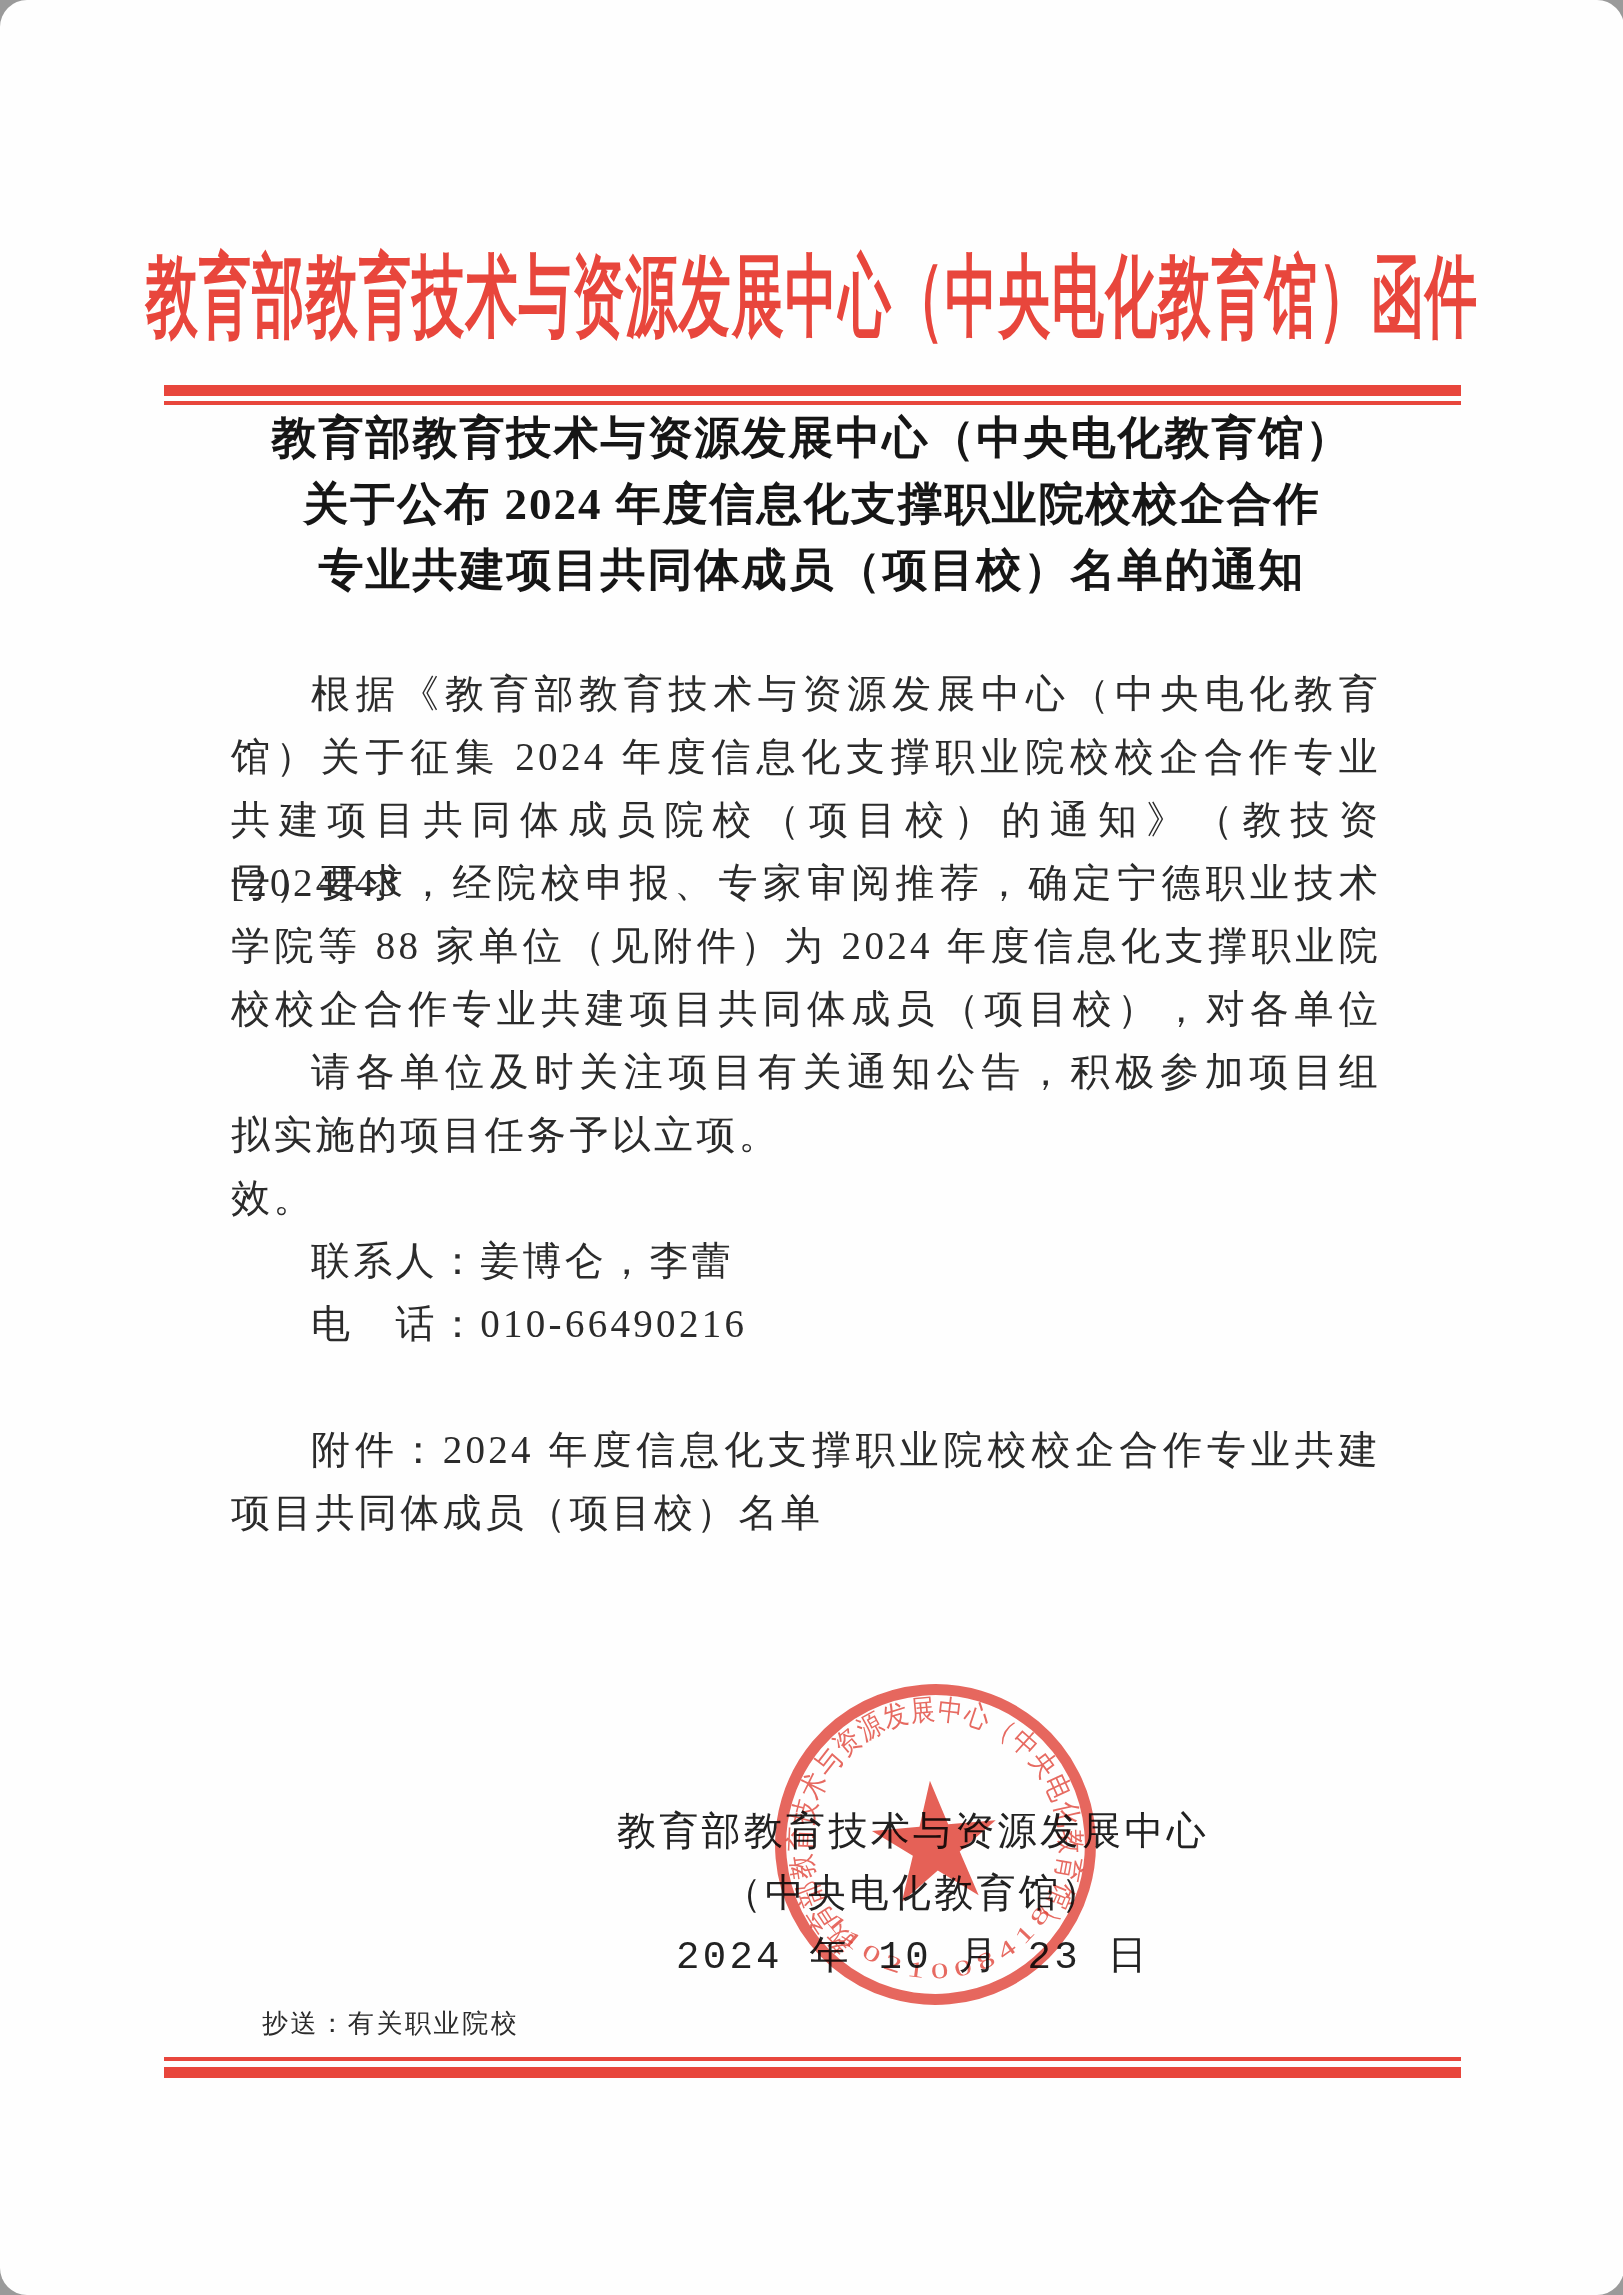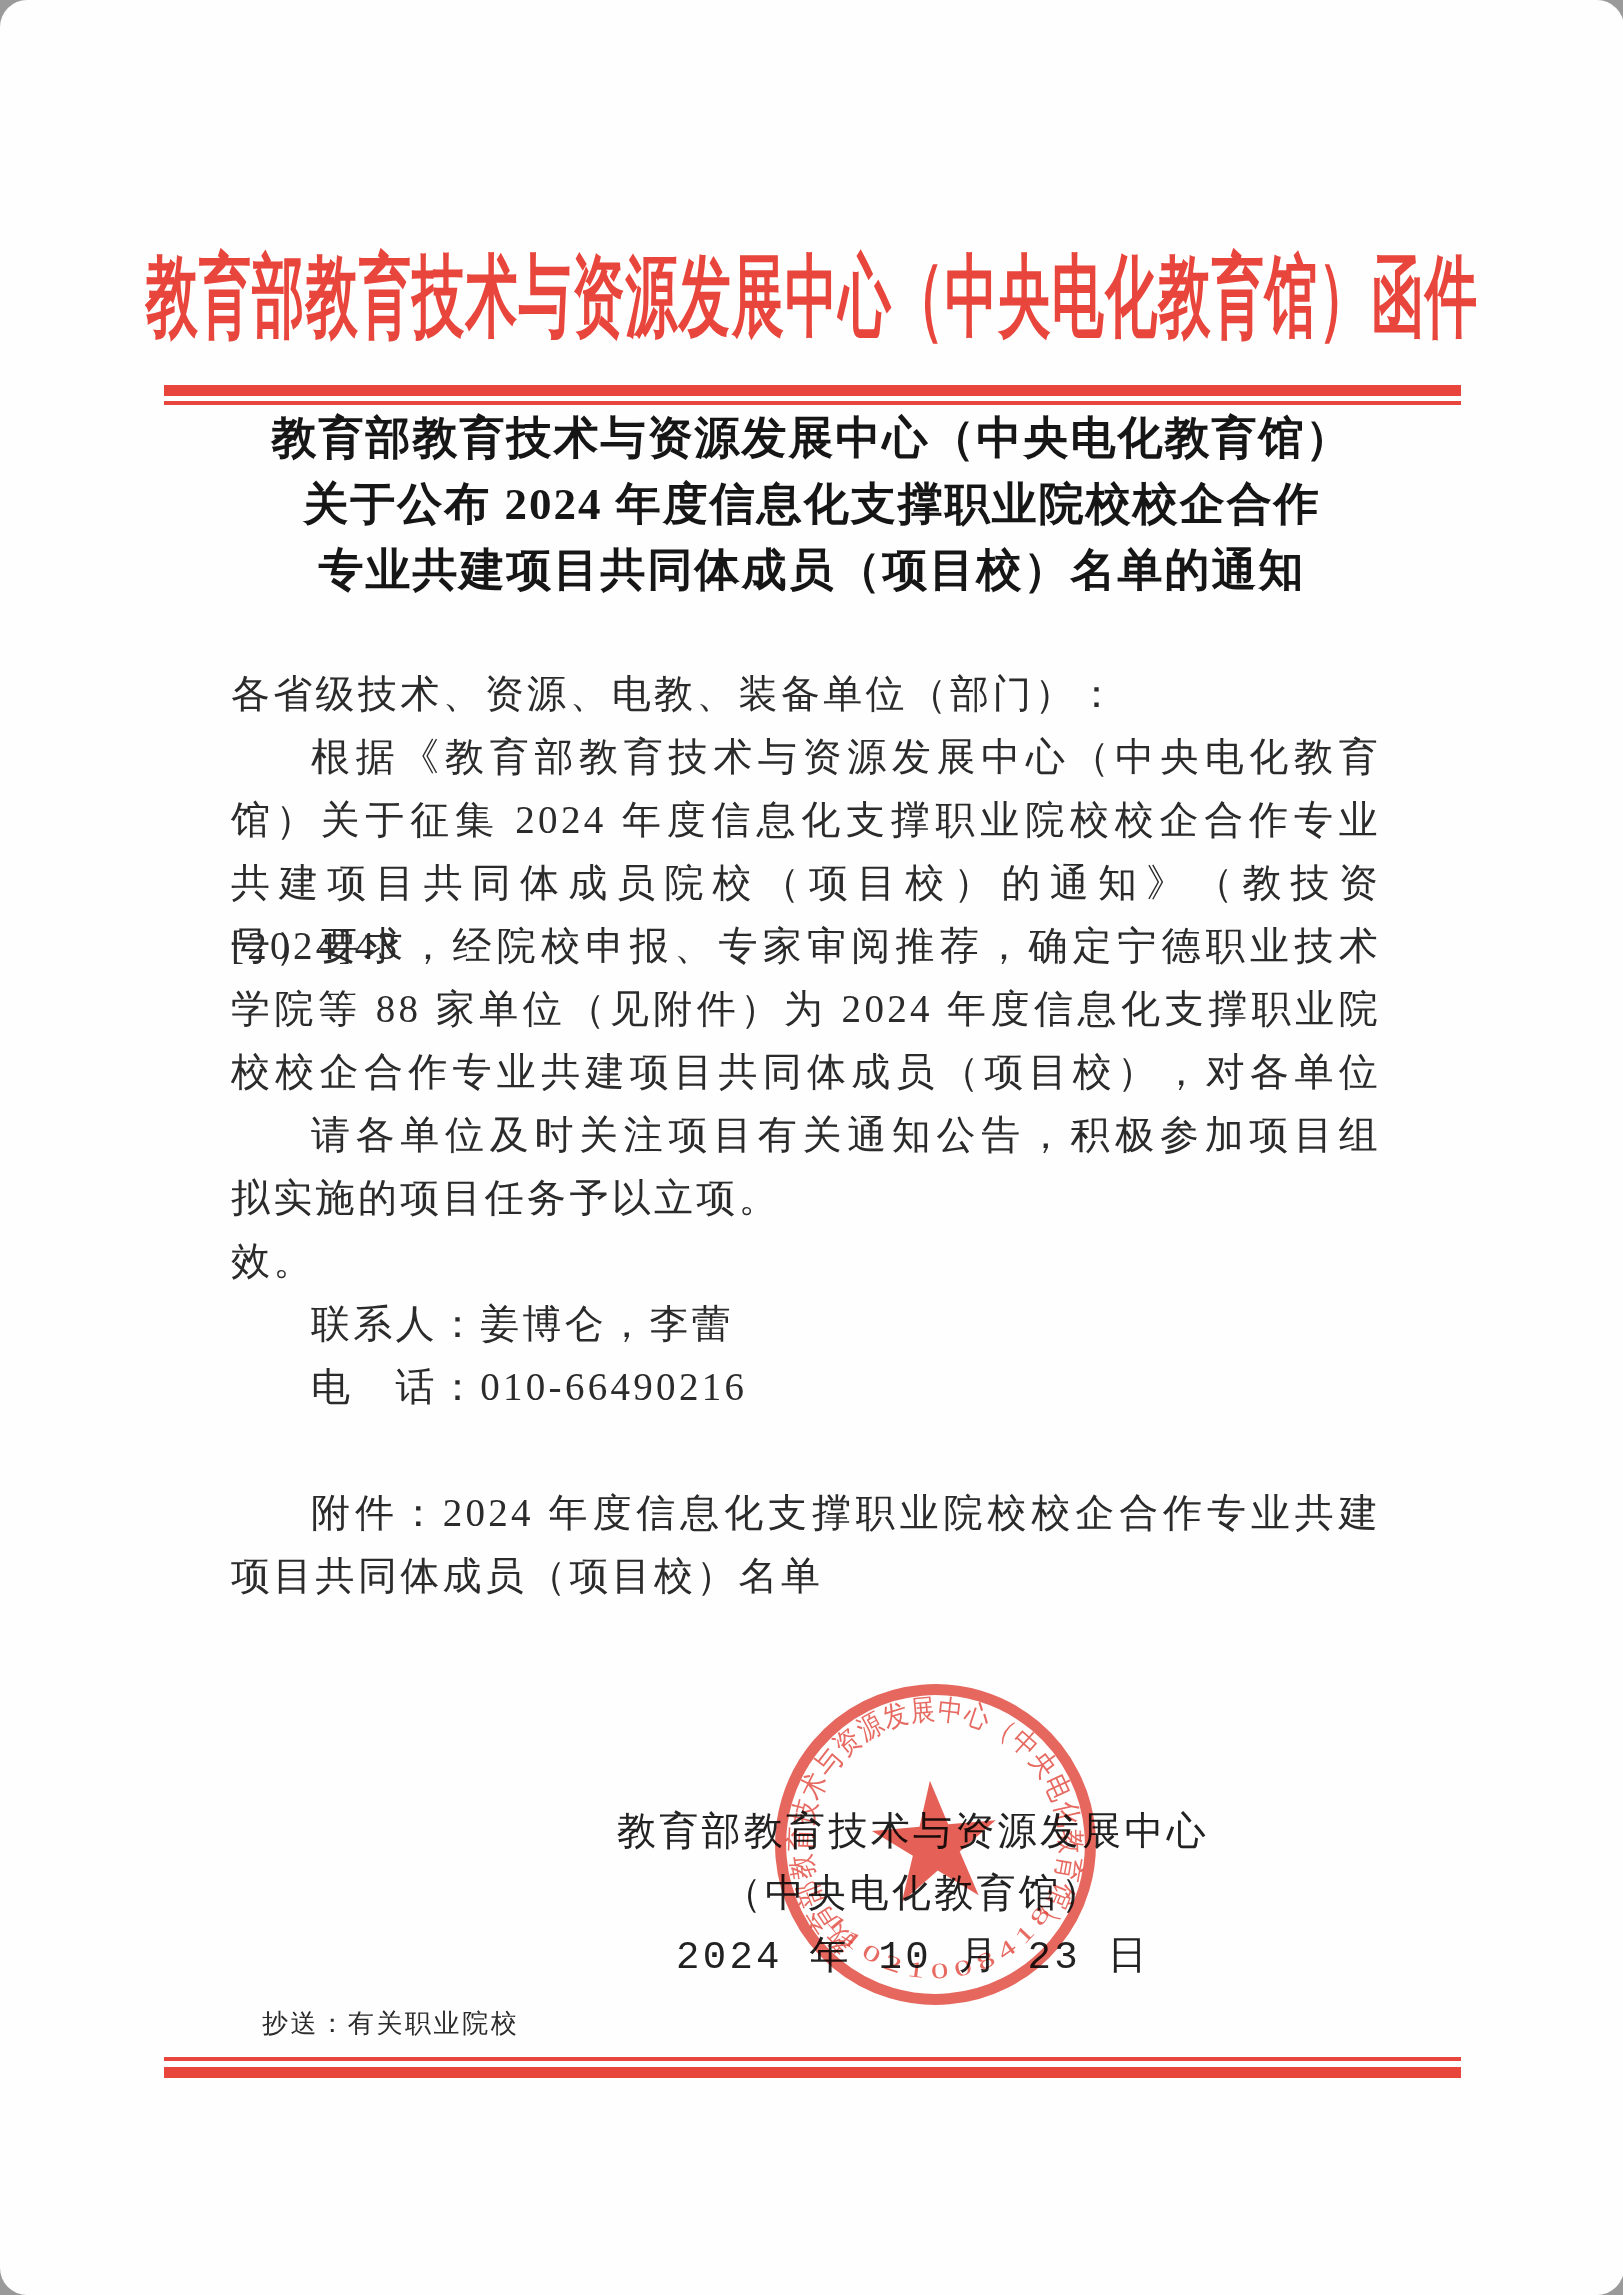--- a/index.html
+++ b/index.html
@@ -84,21 +84,20 @@
   <div class="rule rule-top-thick"></div>
   <div class="rule rule-top-thin"></div>
 
   <div class="doc-title">
     <div>教育部教育技术与资源发展中心（中央电化教育馆）</div>
     <div>关于公布 2024 年度信息化支撑职业院校校企合作</div>
     <div>专业共建项目共同体成员（项目校）名单的通知</div>
   </div>
 
   <div class="body-block">
-    <div class="line">各省级技术、资源、电教、装备单位（部门）：</div>
     <div class="line fill indent">根据《教育部教育技术与资源发展中心（中央电化教育</div>
     <div class="line fill">馆）关于征集 2024 年度信息化支撑职业院校校企合作专业</div>
     <div class="line fill">共建项目共同体成员院校（项目校）的通知》（教技资[2024]43</div>
     <div class="line fill">号）要求，经院校申报、专家审阅推荐，确定宁德职业技术</div>
     <div class="line fill">学院等 88 家单位（见附件）为 2024 年度信息化支撑职业院</div>
     <div class="line fill">校校企合作专业共建项目共同体成员（项目校），对各单位</div>
     <div class="line fill indent">请各单位及时关注项目有关通知公告，积极参加项目组</div>
     <div class="line">拟实施的项目任务予以立项。</div>
     <div class="line">效。</div>
     <div class="line indent">联系人：姜博仑，李蕾</div>

